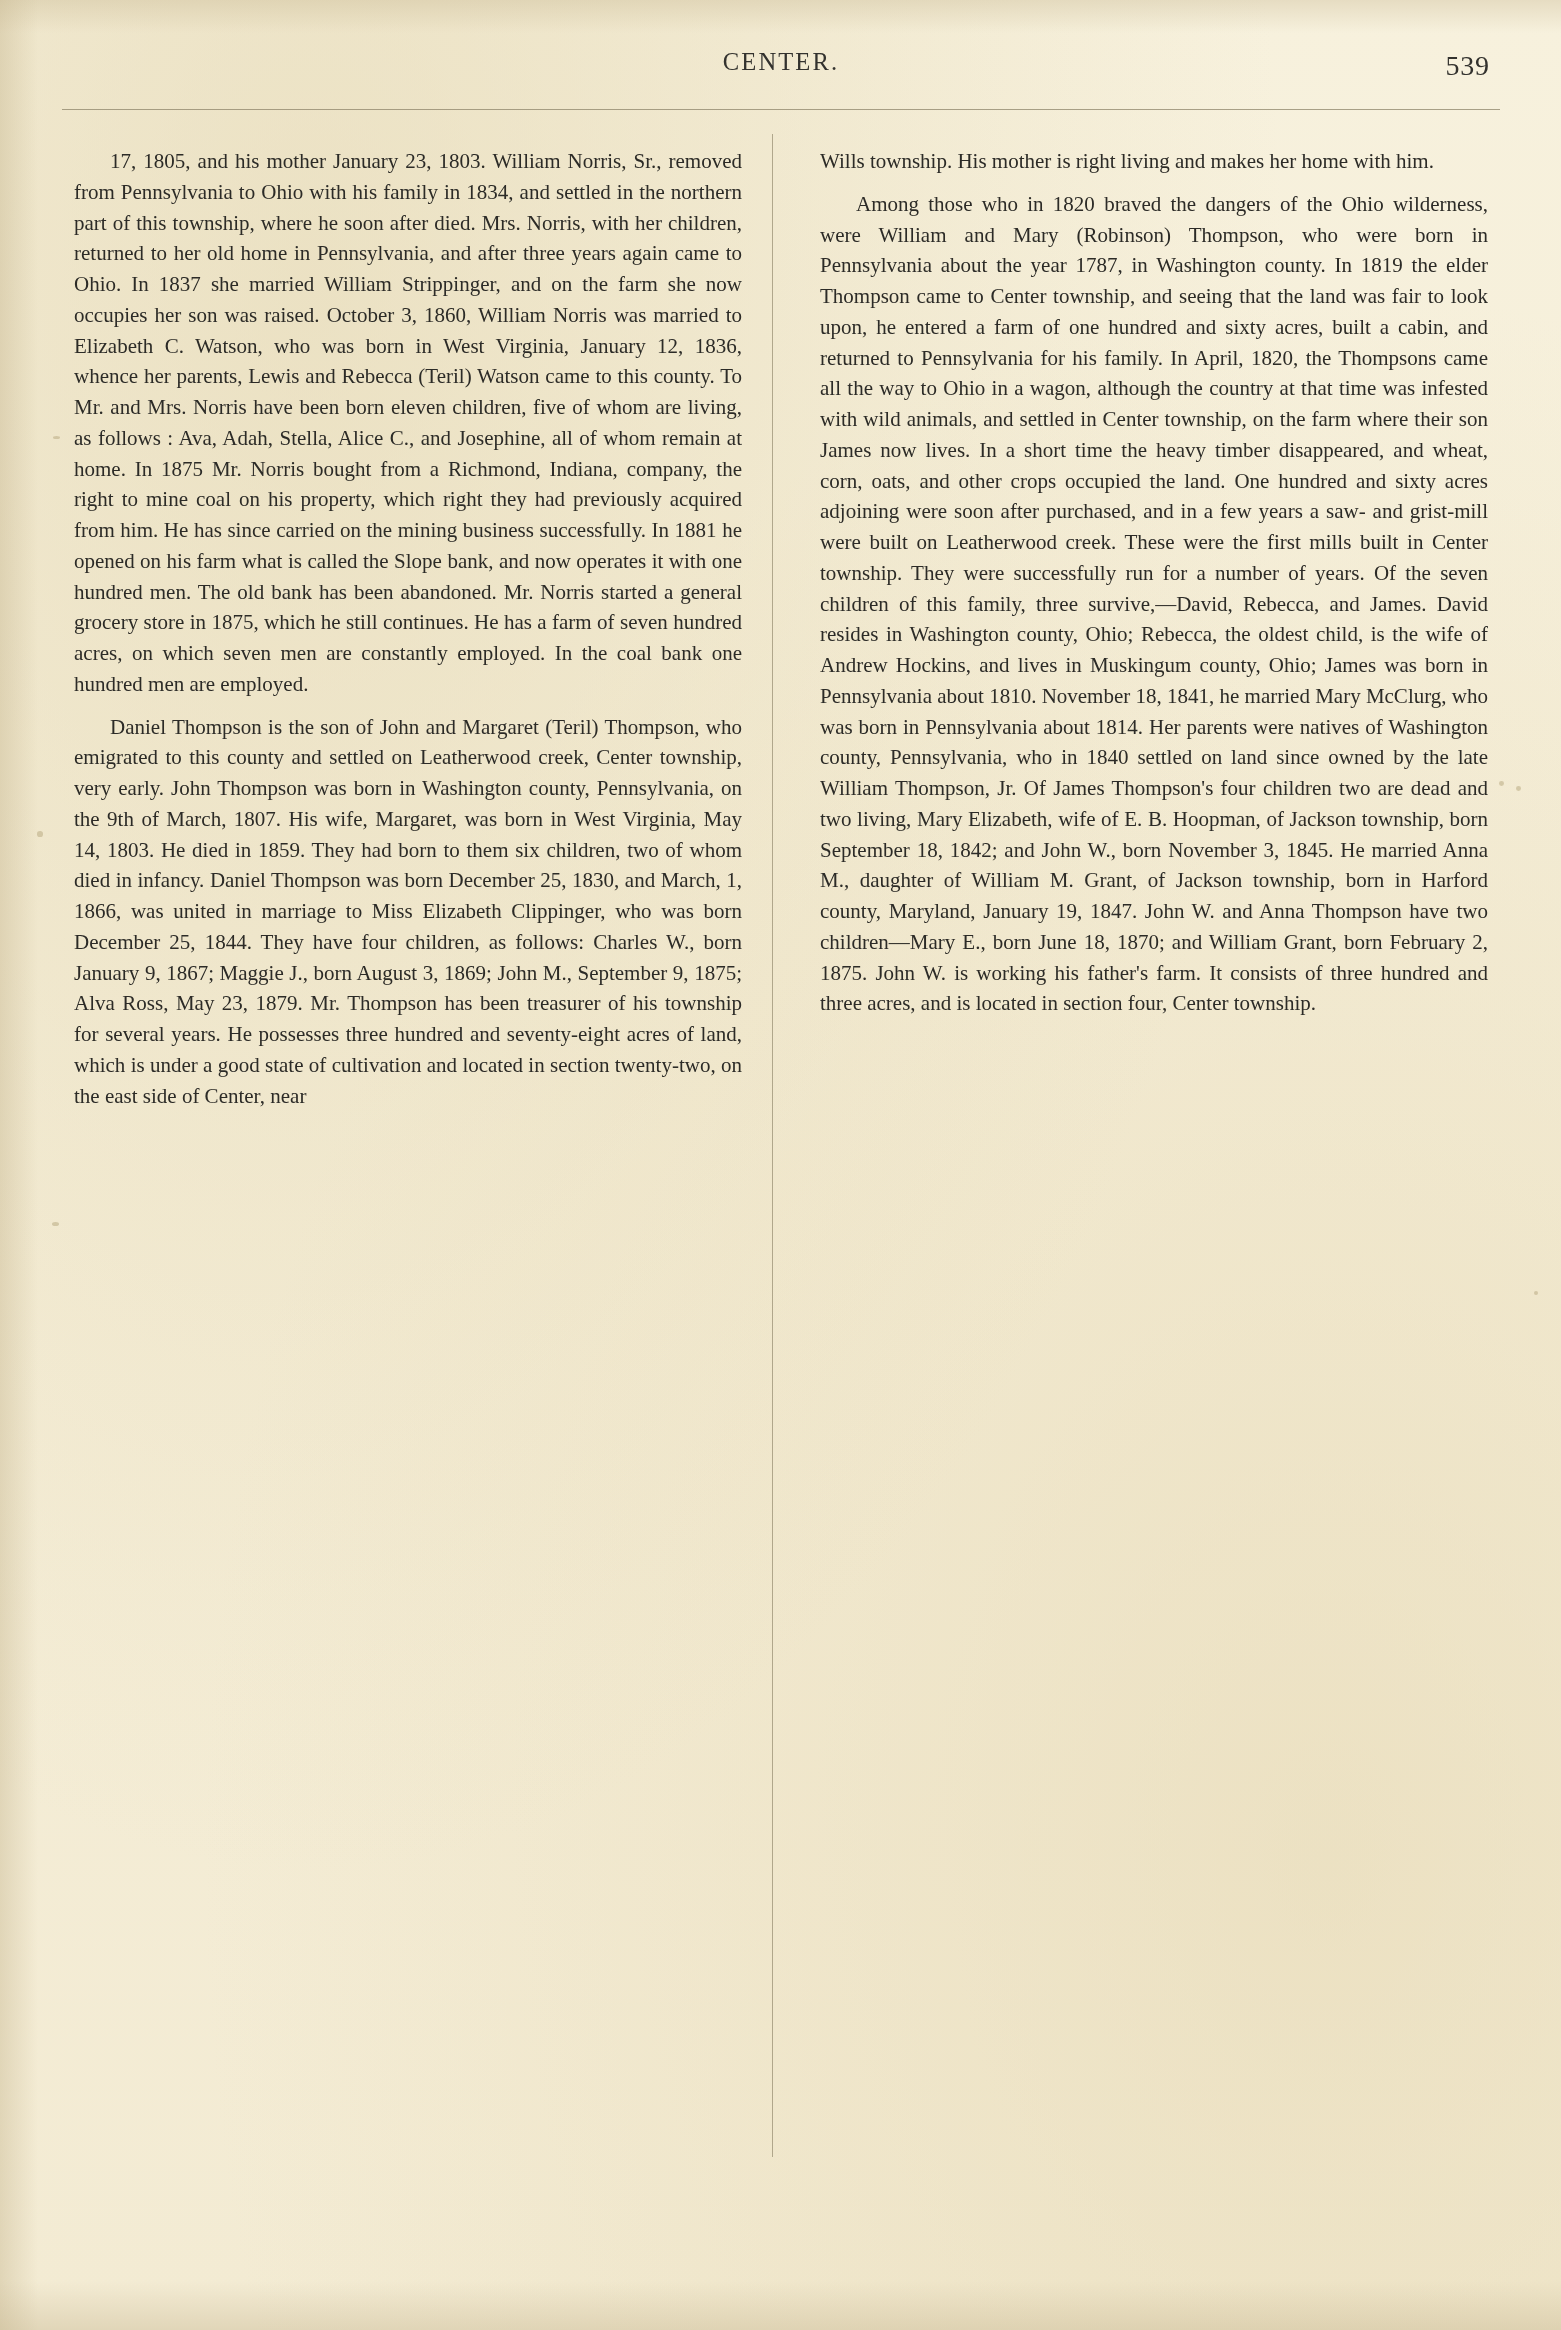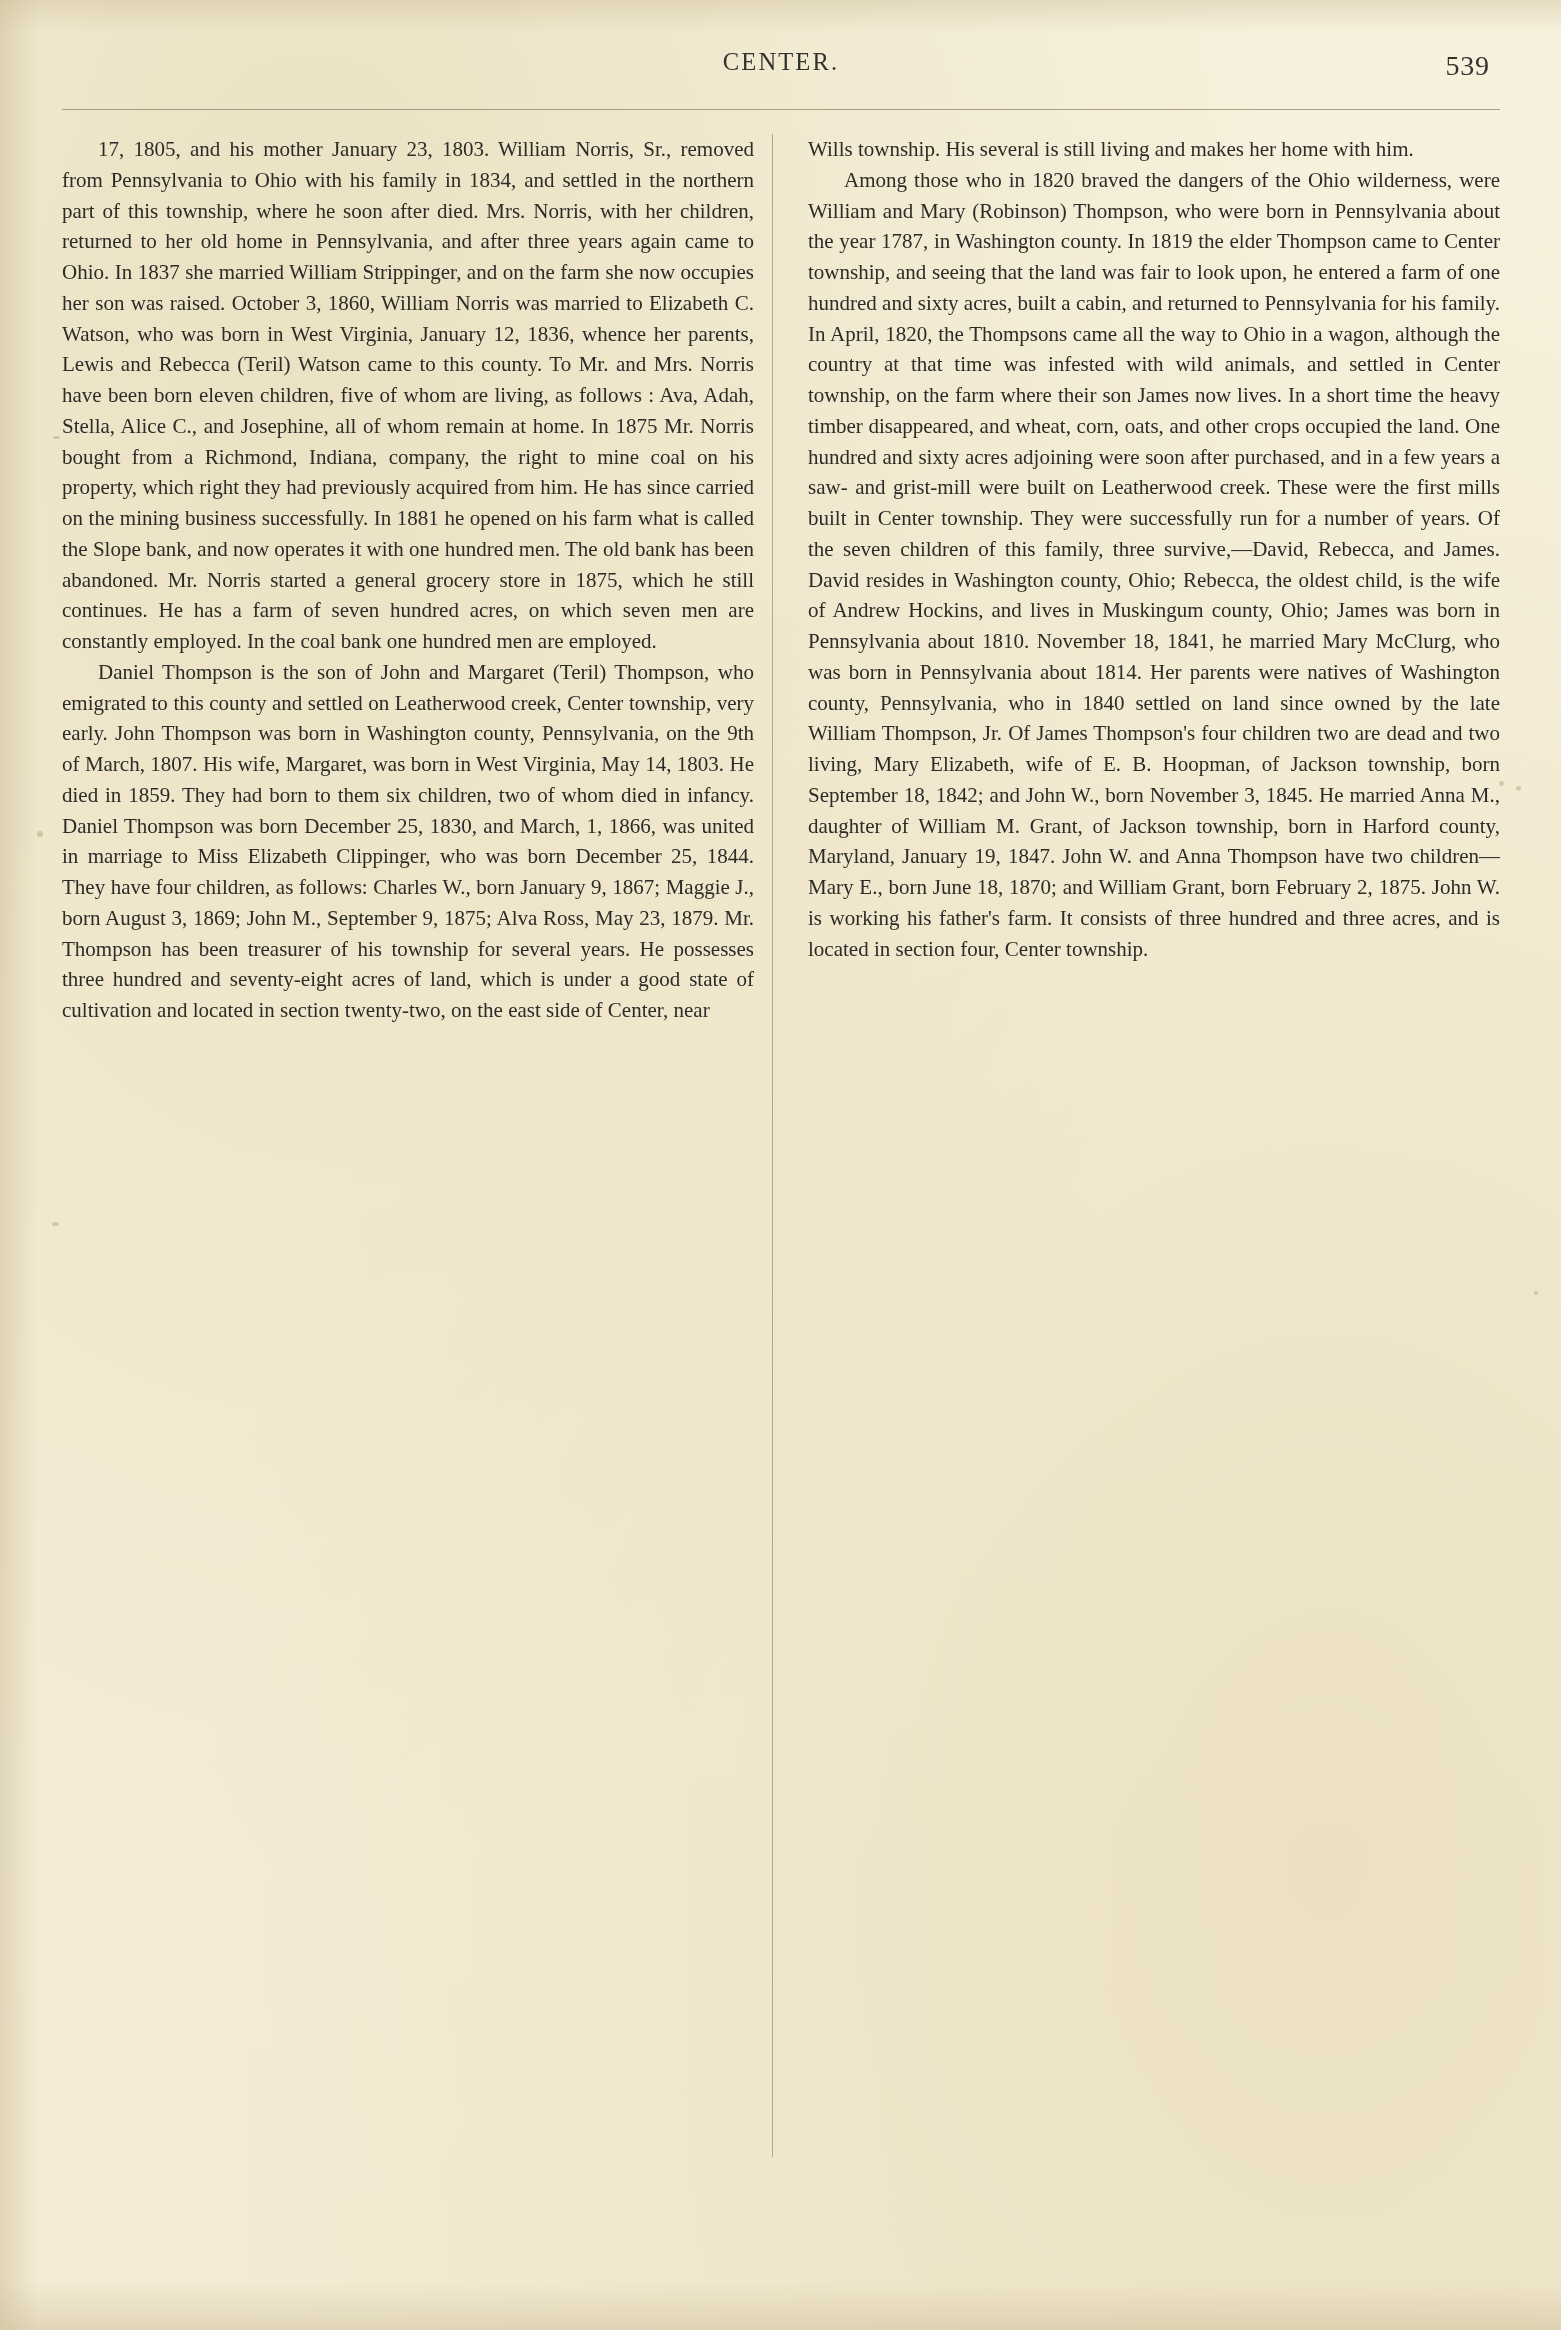--- a/index.html
+++ b/index.html
@@ -78,21 +78,21 @@
   .divider {
     position: absolute;
     top: 134px;
     left: 772px;
     width: 0.8px;
     height: 2023px;
     background: #8d8469;
     opacity: 0.65;
   }
   .col p {
-    margin: 0;
+    margin: 12px;
     text-indent: 36px;
   }
   .col p.noindent {
     text-indent: 0;
   }
   .speck {
     position: absolute;
     background: #b9ab84;
     border-radius: 50%;
     opacity: 0.55;
@@ -134,21 +134,21 @@
   <div class="divider"></div>
 
   <div class="columns">
 
     <div class="col">
       <p>17, 1805, and his mother January 23, 1803. William Norris, Sr., removed from Pennsylvania to Ohio with his family in 1834, and settled in the northern part of this township, where he soon after died. Mrs. Norris, with her children, returned to her old home in Pennsylvania, and after three years again came to Ohio. In 1837 she married William Strippinger, and on the farm she now occupies her son was raised. October 3, 1860, William Norris was married to Elizabeth C. Watson, who was born in West Virginia, January 12, 1836, whence her parents, Lewis and Rebecca (Teril) Watson came to this county. To Mr. and Mrs. Norris have been born eleven children, five of whom are living, as follows : Ava, Adah, Stella, Alice C., and Josephine, all of whom remain at home. In 1875 Mr. Norris bought from a Richmond, Indiana, company, the right to mine coal on his property, which right they had previously acquired from him. He has since carried on the mining business successfully. In 1881 he opened on his farm what is called the Slope bank, and now operates it with one hundred men. The old bank has been abandoned. Mr. Norris started a general grocery store in 1875, which he still continues. He has a farm of seven hundred acres, on which seven men are constantly employed. In the coal bank one hundred men are employed.</p>
       <p>Daniel Thompson is the son of John and Margaret (Teril) Thompson, who emigrated to this county and settled on Leatherwood creek, Center township, very early. John Thompson was born in Washington county, Pennsylvania, on the 9th of March, 1807. His wife, Margaret, was born in West Virginia, May 14, 1803. He died in 1859. They had born to them six children, two of whom died in infancy. Daniel Thompson was born December 25, 1830, and March, 1, 1866, was united in marriage to Miss Elizabeth Clippinger, who was born December 25, 1844. They have four children, as follows: Charles W., born January 9, 1867; Maggie J., born August 3, 1869; John M., September 9, 1875; Alva Ross, May 23, 1879. Mr. Thompson has been treasurer of his township for several years. He possesses three hundred and seventy-eight acres of land, which is under a good state of cultivation and located in section twenty-two, on the east side of Center, near</p>
     </div>
 
     <div class="col">
-      <p class="noindent">Wills township. His several is still living and makes her home with him.</p>
+      <p class="noindent">Wills township. His mother is right living and makes her home with him.</p>
       <p>Among those who in 1820 braved the dangers of the Ohio wilderness, were William and Mary (Robinson) Thompson, who were born in Pennsylvania about the year 1787, in Washington county. In 1819 the elder Thompson came to Center township, and seeing that the land was fair to look upon, he entered a farm of one hundred and sixty acres, built a cabin, and returned to Pennsylvania for his family. In April, 1820, the Thompsons came all the way to Ohio in a wagon, although the country at that time was infested with wild animals, and settled in Center township, on the farm where their son James now lives. In a short time the heavy timber disappeared, and wheat, corn, oats, and other crops occupied the land. One hundred and sixty acres adjoining were soon after purchased, and in a few years a saw- and grist-mill were built on Leatherwood creek. These were the first mills built in Center township. They were successfully run for a number of years. Of the seven children of this family, three survive,—David, Rebecca, and James. David resides in Washington county, Ohio; Rebecca, the oldest child, is the wife of Andrew Hockins, and lives in Muskingum county, Ohio; James was born in Pennsylvania about 1810. November 18, 1841, he married Mary McClurg, who was born in Pennsylvania about 1814. Her parents were natives of Washington county, Pennsylvania, who in 1840 settled on land since owned by the late William Thompson, Jr. Of James Thompson's four children two are dead and two living, Mary Elizabeth, wife of E. B. Hoopman, of Jackson township, born September 18, 1842; and John W., born November 3, 1845. He married Anna M., daughter of William M. Grant, of Jackson township, born in Harford county, Maryland, January 19, 1847. John W. and Anna Thompson have two children—Mary E., born June 18, 1870; and William Grant, born February 2, 1875. John W. is working his father's farm. It consists of three hundred and three acres, and is located in section four, Center township.</p>
     </div>
 
   </div>
 
   <div class="speck" style="top:436px;left:53px;width:7.4px;height:3.3px;"></div>
   <div class="speck" style="top:831px;left:37px;width:5.7px;height:5.7px;"></div>
   <div class="speck" style="top:1222px;left:52px;width:6.6px;height:4.1px;"></div>
   <div class="speck" style="top:781px;left:1499px;width:4.9px;height:4.9px;"></div>
   <div class="speck" style="top:786px;left:1516px;width:4.9px;height:4.9px;"></div>

